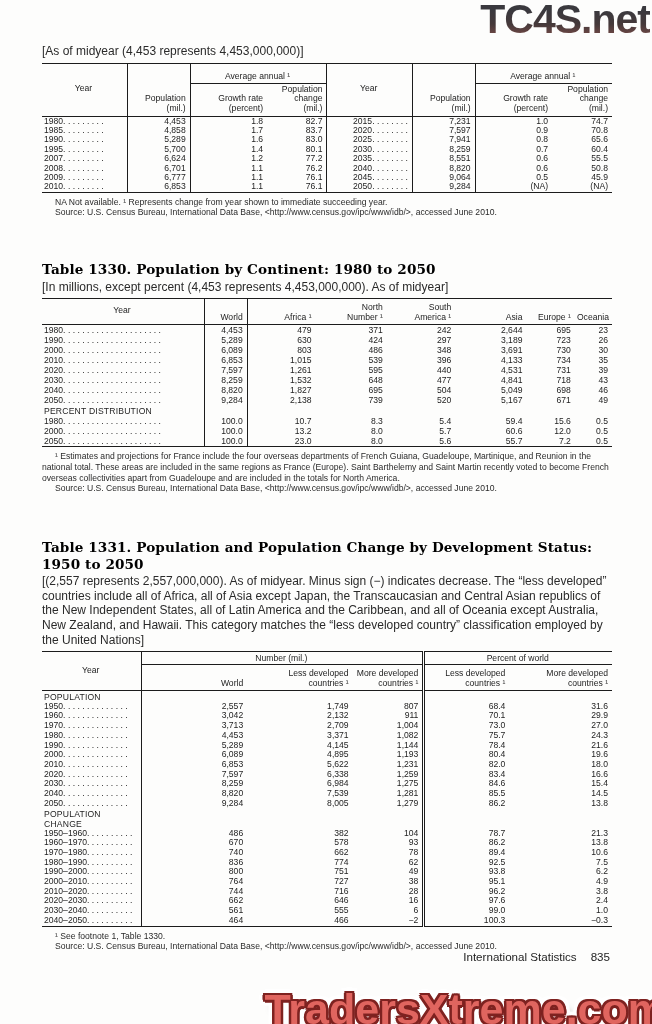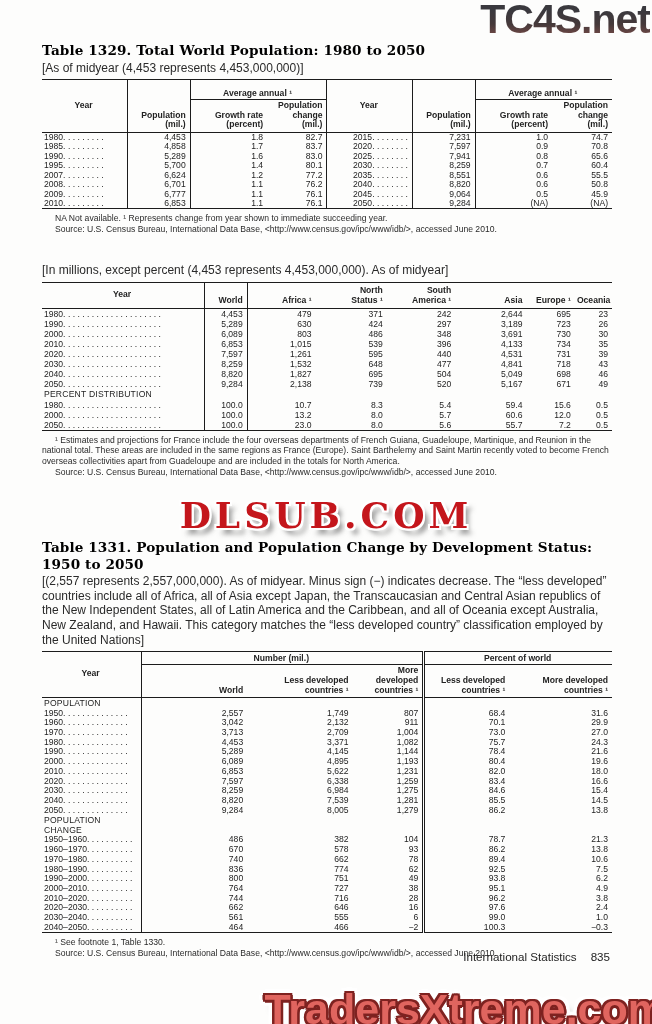--- a/index.html
+++ b/index.html
@@ -11,21 +11,21 @@
   }
   .sec { position:absolute; left:42px; width:570px; }
   .tbl-title {
     font-family:"DejaVu Serif", serif; font-weight:bold; font-size:13.6px;
     color:#000; line-height:1.22; letter-spacing:0.1px; white-space:pre-line;
   }
   .tbl-note { font-size:12px; line-height:1.22; margin-top:2px; color:#2a2a2a; }
   table { border-collapse:collapse; width:100%; table-layout:fixed; font-size:8.6px; margin-top:4px; }
   table { border-top:1.5px solid #1c1c1c; border-bottom:1.5px solid #1c1c1c; }
   thead { border-bottom:1px solid #1c1c1c; }
-  th { font-weight:bold; white-space:pre-line; vertical-align:bottom;
+  th { font-weight:normal; white-space:pre-line; vertical-align:bottom;
        text-align:right; padding:1px 4px 2px 2px; line-height:1.12;margin-left:7px; }
   th.mid { vertical-align:middle; text-align:center; }
   th.grp { text-align:center; border-bottom:1px solid #1c1c1c; padding-bottom:1px; }
   .br  { border-right:1px solid #1c1c1c; }
   .br2 { border-right:3px double #1c1c1c; }
   tbody td { padding:0 4px 0 2px; text-align:right; white-space:nowrap;
              overflow:hidden; vertical-align:middle; }
   tbody td:first-child { text-align:left; }
   .t1329 tbody td { height:9.4px; line-height:9.4px; }
   .t1330 tbody td { height:10px;  line-height:10px; }
@@ -69,21 +69,20 @@
   .footer-left  { position:absolute; top:967px; left:42px; font-size:9.6px; color:#1d1d1d; }
 </style>
 </head>
 <body>
 
 <div class="page">
 
   <div class="wm-top">TC4S.net</div>
 
   <div class="sec" style="top:42px;">
-    <div class="tbl-title">Table 1329. Total World Population: 1980 to 2050</div>
     <div class="tbl-note">[As of midyear (4,453 represents 4,453,000,000)]</div>
     <table class="t1329">
       <colgroup>
         <col style="width:15%">
           <col style="width:11%">
           <col style="width:13.5%">
           <col style="width:10.5%">
         <col style="width:15%">
           <col style="width:11%">
           <col style="width:13.5%">
@@ -196,39 +195,40 @@
           </tr>
         </tbody>
     </table>
     <div class="footnotes">
       <p>NA Not available. ¹ Represents change from year shown to immediate succeeding year.</p>
       <p>Source: U.S. Census Bureau, International Data Base, &lt;http://www.census.gov/ipc/www/idb/&gt;, accessed June 2010.</p>
     </div>
   </div>
 
   <div class="sec" style="top:261px;">
+    <div class="tbl-title">Table 1330. Population by Continent: 1980 to 2050</div>
     <div class="tbl-note">[In millions, except percent (4,453 represents 4,453,000,000). As of midyear]</div>
     <table class="t1330">
       <colgroup>
         <col style="width:28.5%">
           <col style="width:7.5%">
           <col style="width:12%">
           <col style="width:12.5%">
         <col style="width:12%">
           <col style="width:12.5%">
           <col style="width:8.5%">
           <col style="width:6.5%">
       </colgroup>
       <thead>
         <tr style="height:26px;">
           <th class="mid br">Year</th>
           <th class="br">World</th>
           <th>Africa ¹</th>
           <th>North
-Status ¹</th>
+Number ¹</th>
           <th>South
 America ¹</th>
           <th>Asia</th>
           <th>Europe ¹</th>
           <th>Oceania</th>
         </tr>
       </thead>
       <tbody>
           <tr>
             <td>1980. . . . . . . . . . . . . . . . . . . . .</td>
@@ -350,21 +350,20 @@
             <td>0.5</td>
           </tr>
         </tbody>
     </table>
     <div class="footnotes">
       <p>¹ Estimates and projections for France include the four overseas departments of French Guiana, Guadeloupe, Martinique, and Reunion in the national total. These areas are included in the same regions as France (Europe). Saint Barthelemy and Saint Martin recently voted to become French overseas collectivities apart from Guadeloupe and are included in the totals for North America.</p>
       <p>Source: U.S. Census Bureau, International Data Base, &lt;http://www.census.gov/ipc/www/idb/&gt;, accessed June 2010.</p>
     </div>
   </div>
 
-  <div class="wm-mid" style="top:494px;">DLSUB.COM</div>
 
   <div class="sec" style="top:539px;">
     <div class="tbl-title">Table 1331. Population and Population Change by Development Status:
 1950 to 2050</div>
     <div class="tbl-note">[(2,557 represents 2,557,000,000). As of midyear. Minus sign (−) indicates decrease. The “less developed” countries include all of Africa, all of Asia except Japan, the Transcaucasian and Central Asian republics of the New Independent States, all of Latin America and the Caribbean, and all of Oceania except Australia, New Zealand, and Hawaii. This category matches the “less developed country” classification employed by the United Nations]</div>
     <table class="t1331">
       <colgroup>
         <col style="width:17.5%">
           <col style="width:18.5%">
           <col style="width:18.5%">

